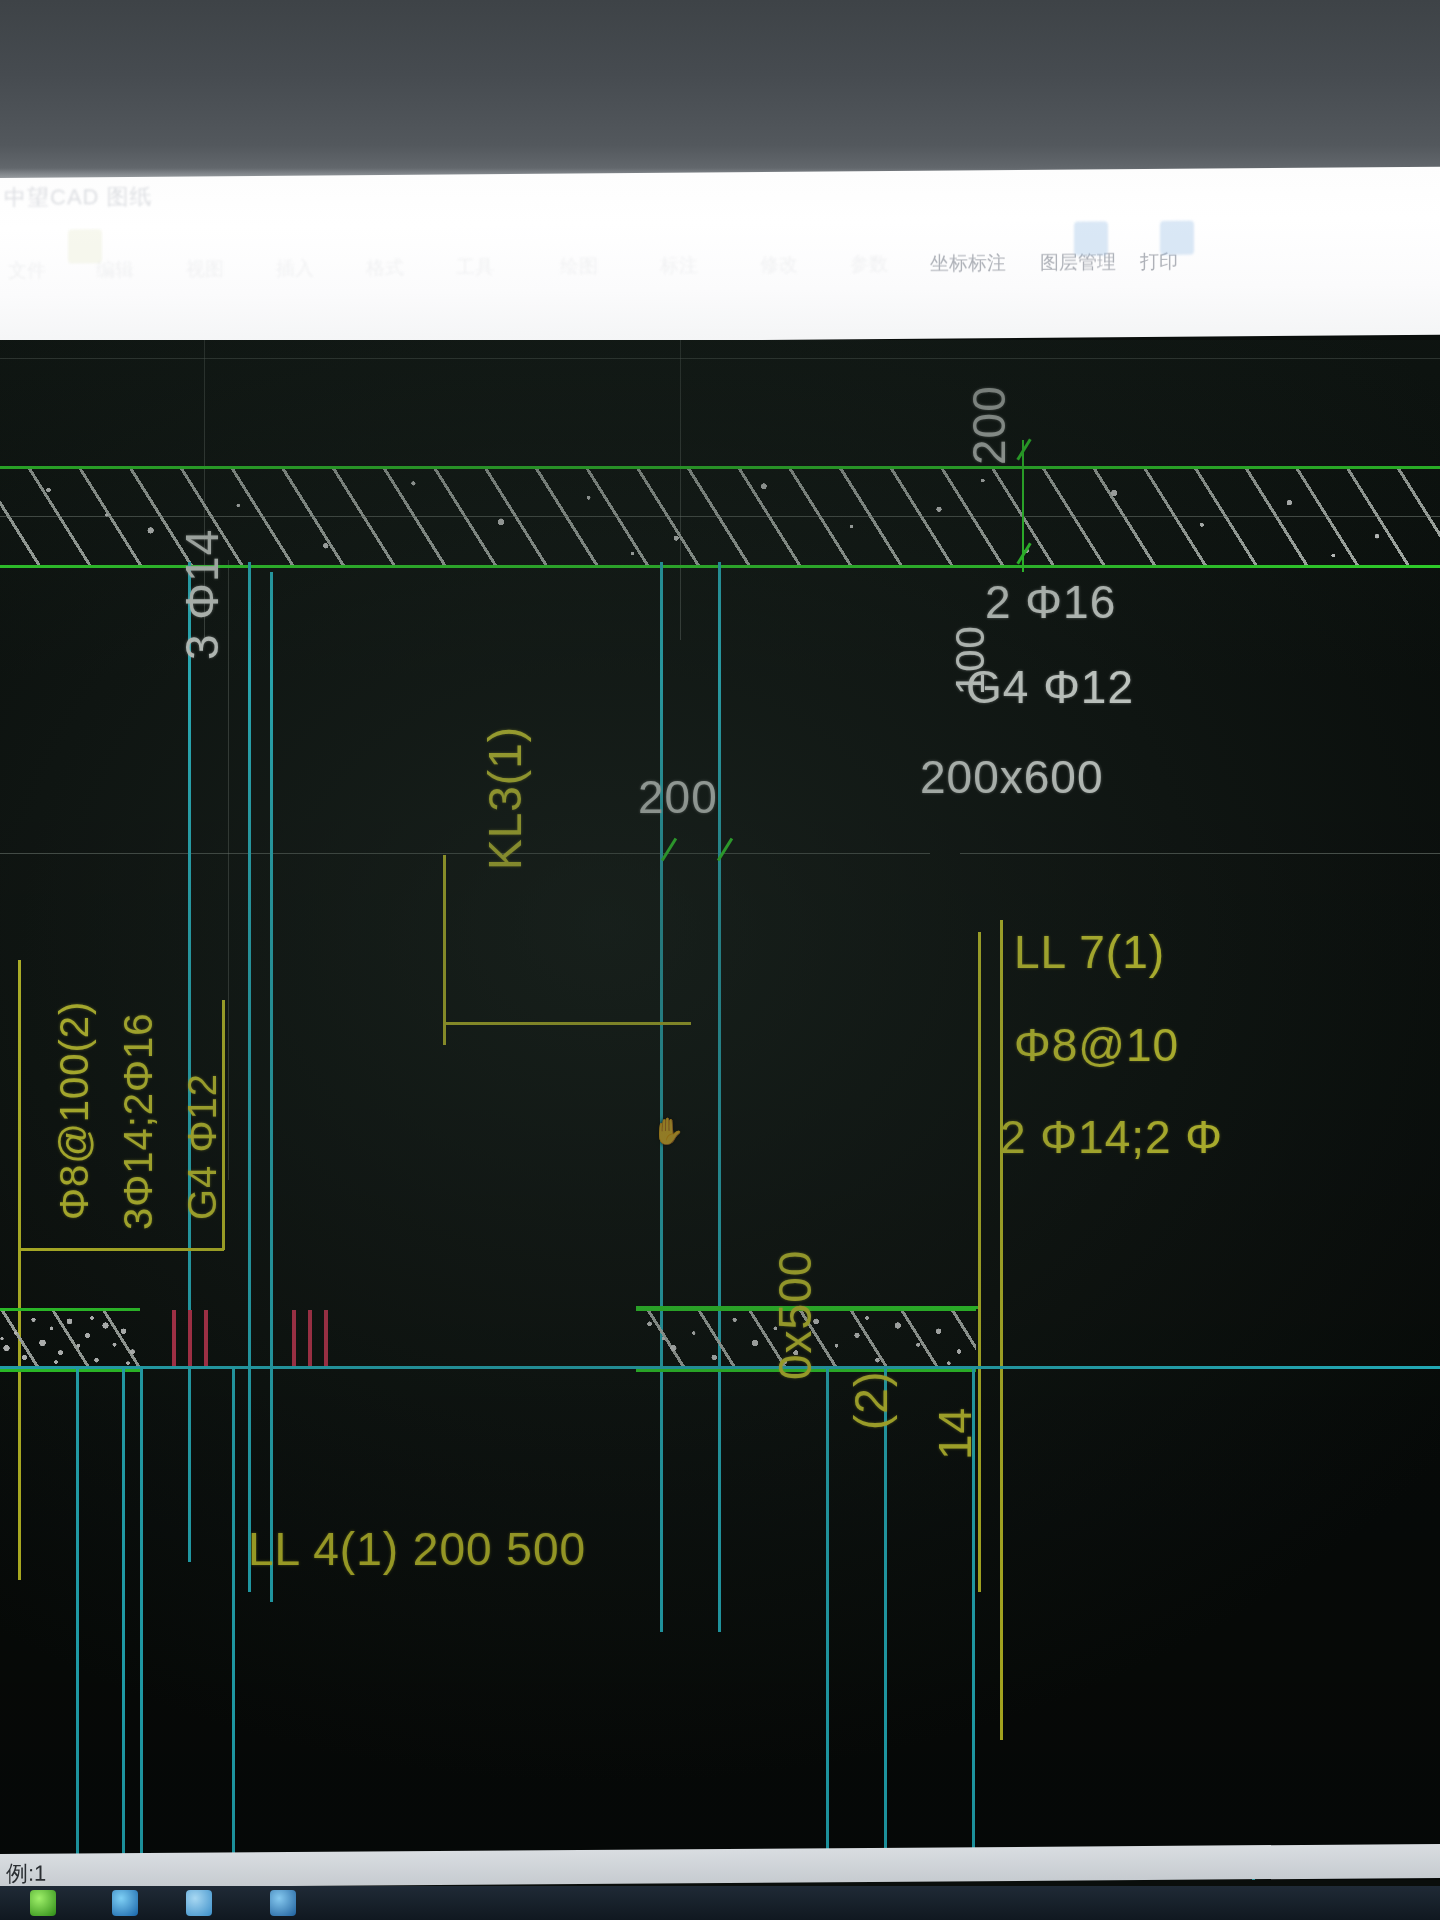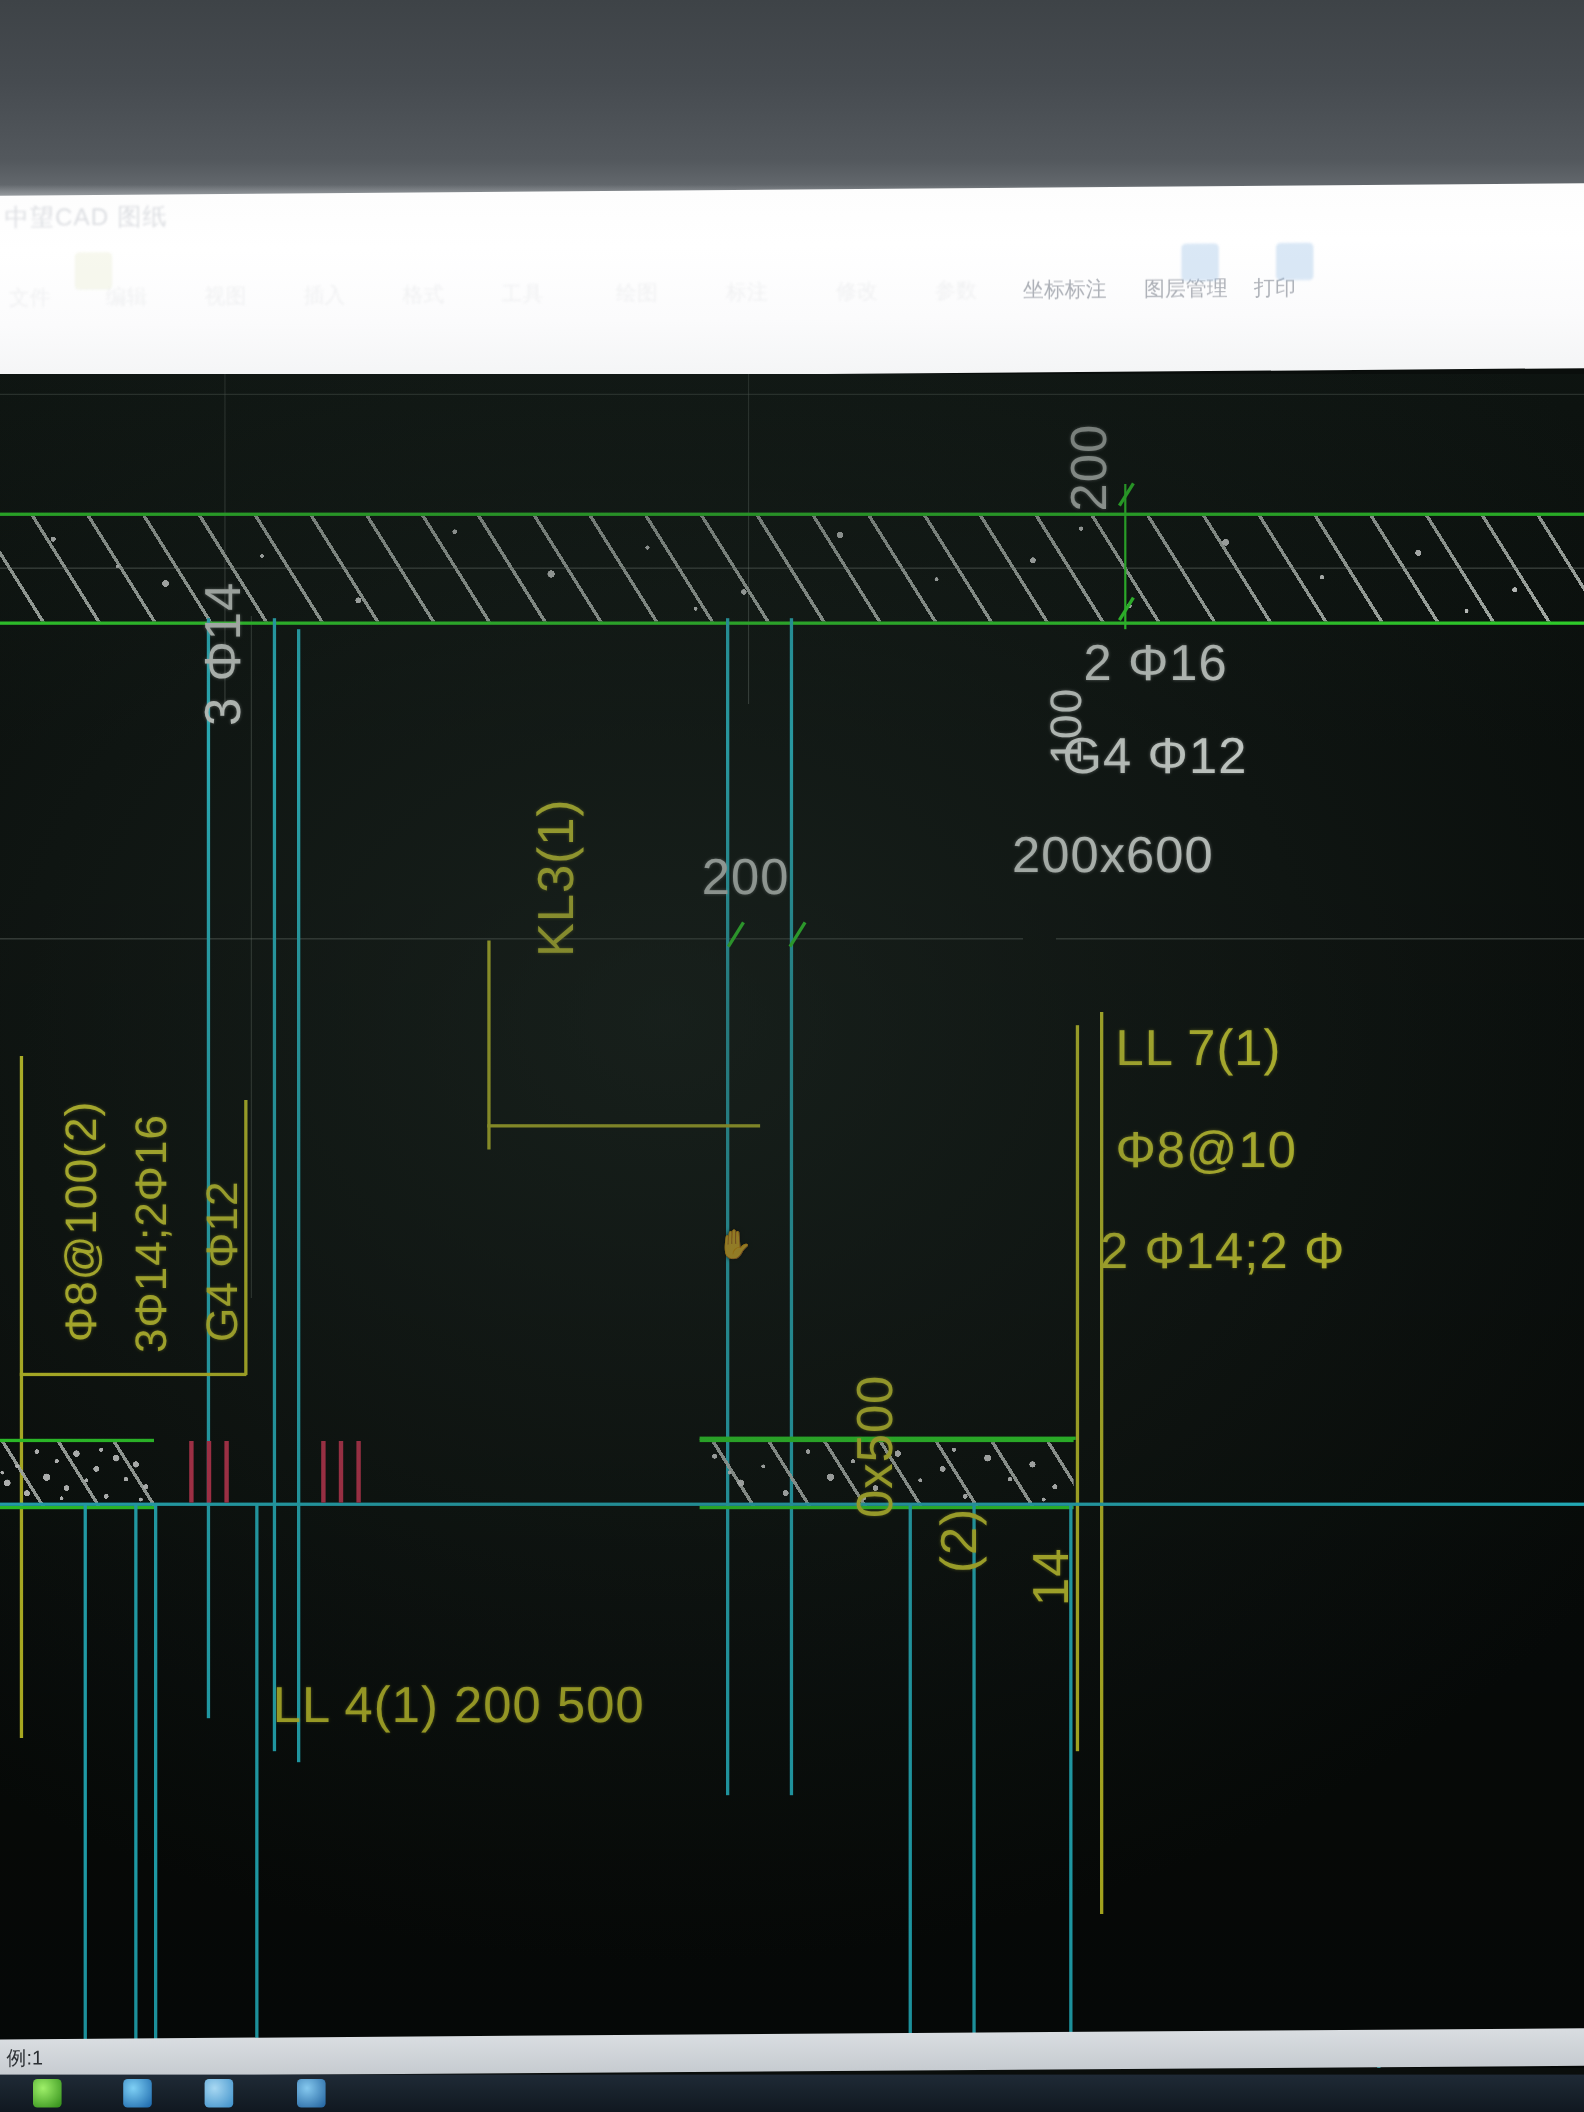--- a/index.html
+++ b/index.html
@@ -132,21 +132,21 @@
     line-height:1;filter:drop-shadow(0 0 2px #000);
   }
 
   
   .statusbar{
     position:absolute;left:0;top:1854px;width:1440px;height:34px;
     background:linear-gradient(180deg,#d9dde1 0%,#c6cbd0 100%);
     transform:skewY(-0.4deg);transform-origin:0 0;
   }
   .status-text{
-    position:absolute;left:6px;top:5px;font-size:18px;color:#2b2f33;white-space:nowrap;
+    position:absolute;left:6px;top:5px;font-size:22px;color:#2b2f33;white-space:nowrap;
   }
   .taskbar{
     position:absolute;left:0;top:1886px;width:1440px;height:34px;
     background:linear-gradient(180deg,#1f2a36 0%,#101820 100%);
   }
   .tb-ico{position:absolute;top:4px;width:26px;height:26px;border-radius:4px;}
   .tb-ico.green{background:radial-gradient(circle at 35% 32%,#9ff06a,#2d8a16);}
   .tb-ico.blue{background:radial-gradient(circle at 35% 32%,#7fd0f5,#1763a8);}
   .tb-ico.ltblue{background:radial-gradient(circle at 35% 32%,#a8d8f2,#3a8ec9);}
   .tb-ico.blue2{background:radial-gradient(circle at 35% 32%,#86c9ef,#1e5f9c);}

